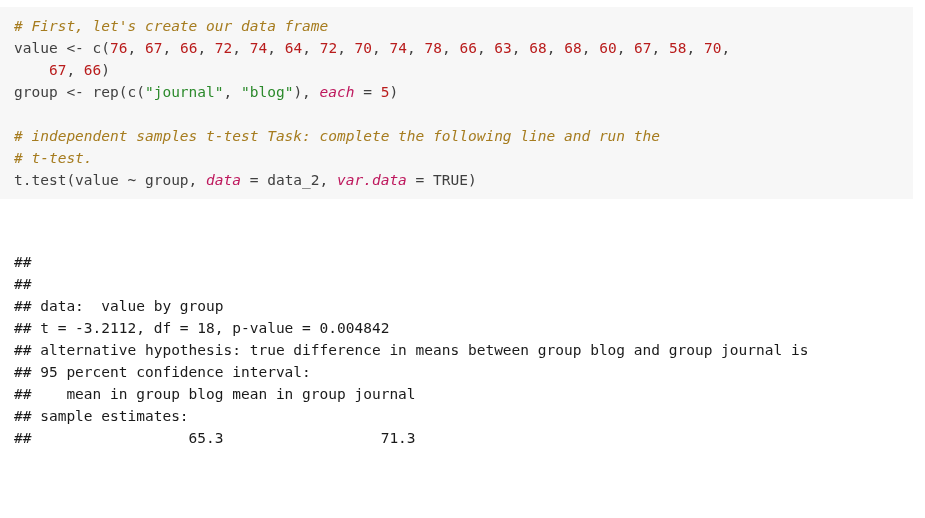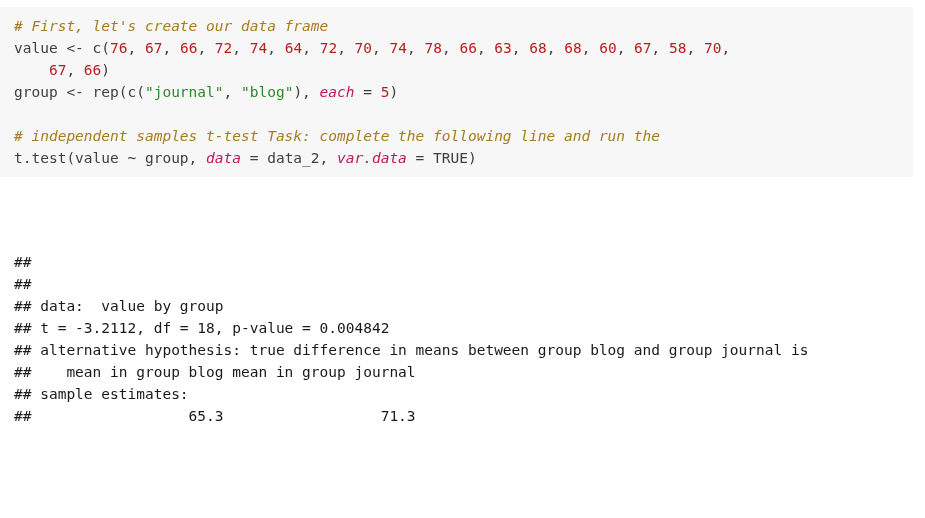--- a/index.html
+++ b/index.html
@@ -71,27 +71,29 @@
 
 <div class="page">
 
   <div class="code-chunk">
       <div class="code-line"><span class="tok-comment"># First, let's create our data frame</span></div>
       <div class="code-line"><span class="tok-plain">value &lt;- c(</span><span class="tok-num">76</span><span class="tok-plain">, </span><span class="tok-num">67</span><span class="tok-plain">, </span><span class="tok-num">66</span><span class="tok-plain">, </span><span class="tok-num">72</span><span class="tok-plain">, </span><span class="tok-num">74</span><span class="tok-plain">, </span><span class="tok-num">64</span><span class="tok-plain">, </span><span class="tok-num">72</span><span class="tok-plain">, </span><span class="tok-num">70</span><span class="tok-plain">, </span><span class="tok-num">74</span><span class="tok-plain">, </span><span class="tok-num">78</span><span class="tok-plain">, </span><span class="tok-num">66</span><span class="tok-plain">, </span><span class="tok-num">63</span><span class="tok-plain">, </span><span class="tok-num">68</span><span class="tok-plain">, </span><span class="tok-num">68</span><span class="tok-plain">, </span><span class="tok-num">60</span><span class="tok-plain">, </span><span class="tok-num">67</span><span class="tok-plain">, </span><span class="tok-num">58</span><span class="tok-plain">, </span><span class="tok-num">70</span><span class="tok-plain">,</span></div>
       <div class="code-line"><span class="tok-plain">    </span><span class="tok-num">67</span><span class="tok-plain">, </span><span class="tok-num">66</span><span class="tok-plain">)</span></div>
       <div class="code-line"><span class="tok-plain">group &lt;- rep(c(</span><span class="tok-str">"journal"</span><span class="tok-plain">, </span><span class="tok-str">"blog"</span><span class="tok-plain">), </span><span class="tok-arg">each</span><span class="tok-plain"> = </span><span class="tok-num">5</span><span class="tok-plain">)</span></div>
       <div class="code-line"><span class="tok-plain"> </span></div>
       <div class="code-line"><span class="tok-comment"># independent samples t-test Task: complete the following line and run the</span></div>
+      <div class="code-line"><span class="tok-comment"># t-test.</span></div>
       <div class="code-line"><span class="tok-plain">t.test(value ~ group, </span><span class="tok-arg">data</span><span class="tok-plain"> = data_2, </span><span class="tok-arg">var.data</span><span class="tok-plain"> = TRUE)</span></div>
     </div>
 
   <div class="output-block">
       <div class="out-line">## </div>
       <div class="out-line">## </div>
       <div class="out-line">## data:  value by group</div>
       <div class="out-line">## t = -3.2112, df = 18, p-value = 0.004842</div>
       <div class="out-line">## alternative hypothesis: true difference in means between group blog and group journal is</div>
+      <div class="out-line">## 95 percent confidence interval:</div>
       <div class="out-line">##    mean in group blog mean in group journal</div>
       <div class="out-line">## sample estimates:</div>
       <div class="out-line">##                  65.3                  71.3</div>
     </div>
 
 </div>
 
 </body></html>

